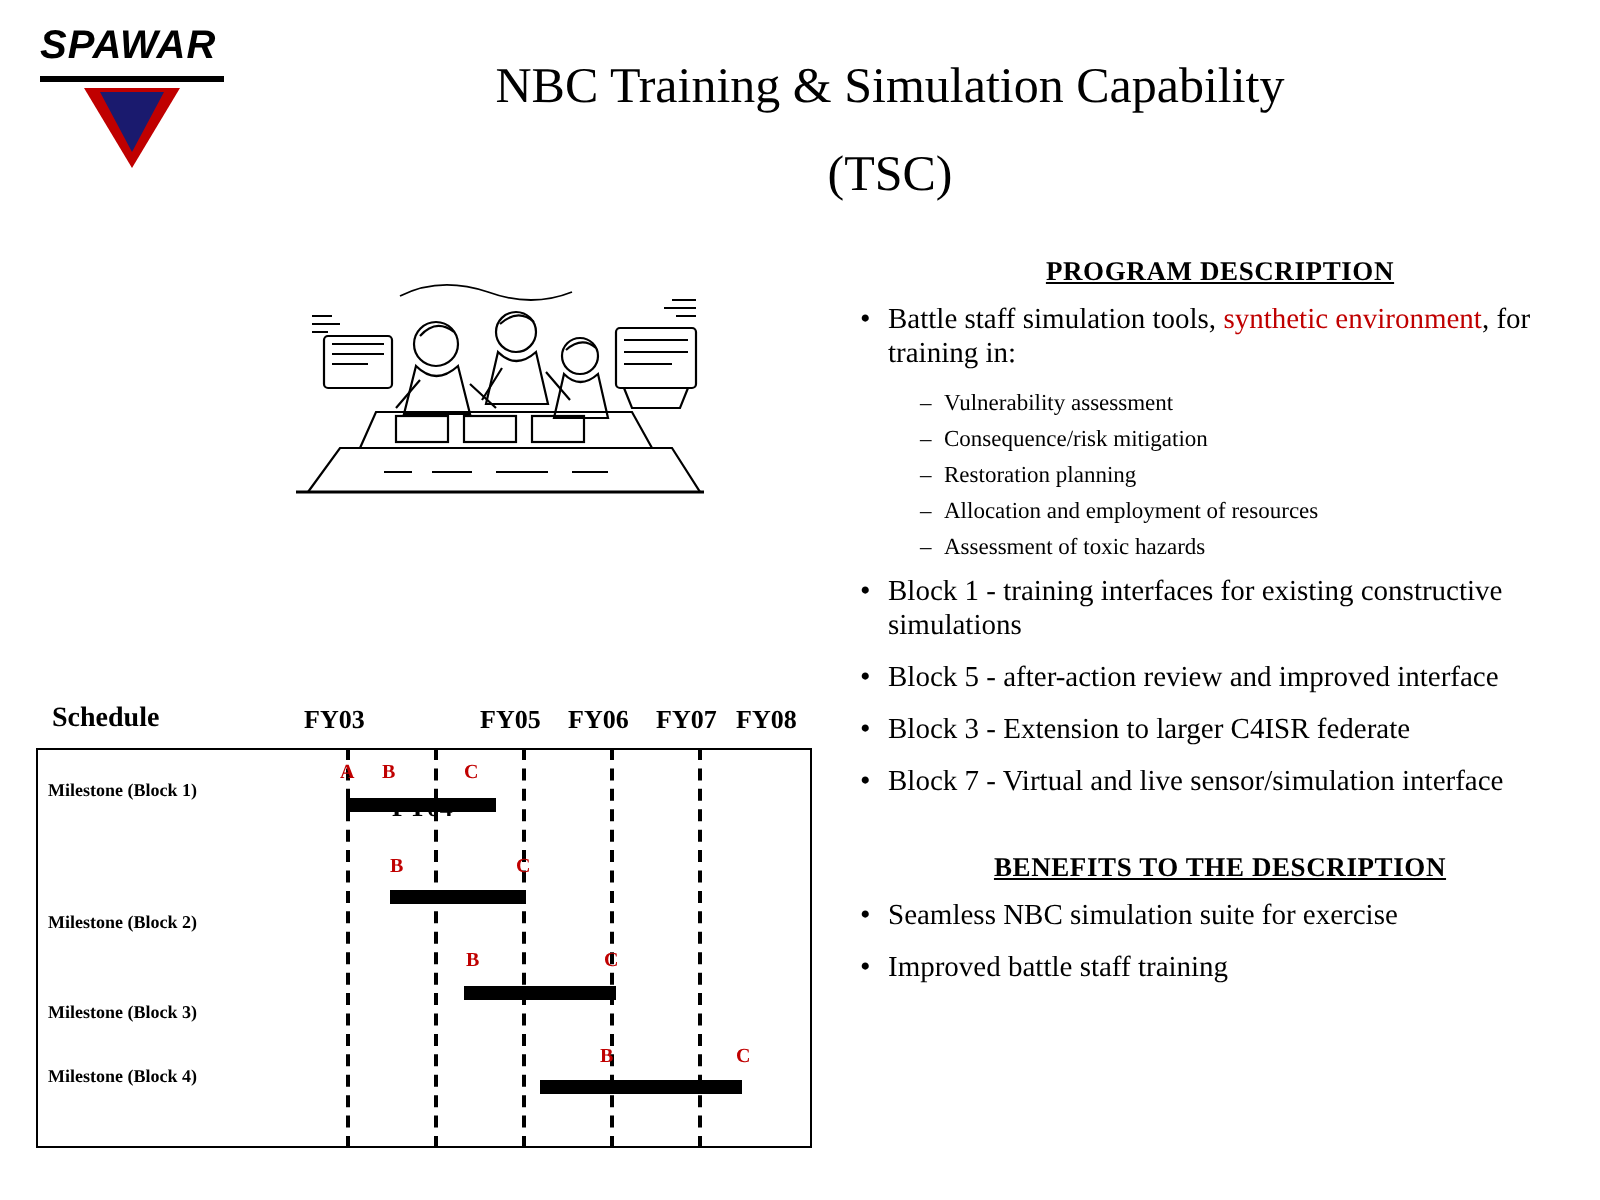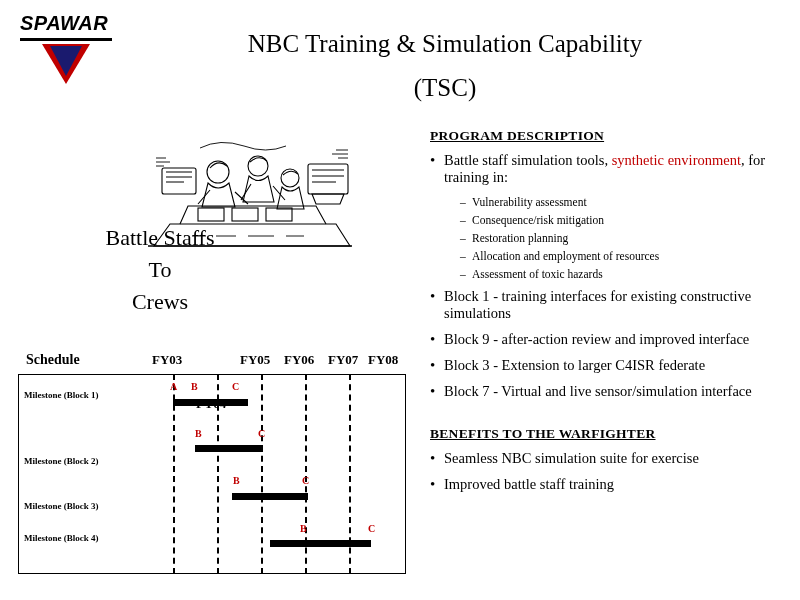--- a/index.html
+++ b/index.html
@@ -105,21 +105,21 @@
     position: absolute;
     left: 430px;
     top: 128px;
     width: 360px;
   }
   .section-head {
     font-family: "Liberation Serif", serif;
     font-weight: bold;
     font-size: 13.5px;
     text-decoration: underline;
-    text-align: left;
+    text-align: center;
     color: #000000;
     margin: 0 0 8px 0;
     letter-spacing: 0.3px;
   }
   .bullet-row {
     display: flex;
     align-items: flex-start;
     margin: 0 0 9px 0;
   }
   .bullet-dot {
@@ -266,25 +266,20 @@
         <path d="M142 59 q8 8 17 0 l5 22 l-27 0 Z"></path>
 
         <path d="M16 30 l10 0 M16 34 l14 0 M16 38 l8 0" stroke-width="0.9"></path>
         <path d="M196 22 l12 0 M192 26 l16 0 M198 30 l10 0" stroke-width="0.9"></path>
         <path d="M60 20 q20 -10 44 -2 q22 8 42 0" stroke-width="0.9"></path>
         <path d="M52 108 l14 0 M76 108 l20 0 M108 108 l26 0 M146 108 l18 0" stroke-width="0.9"></path>
       </g>
     </svg>
   </div>
 
-  <div class="caption">
-    <div>Battle Staffs</div>
-    <div>To</div>
-    <div>Crews</div>
-  </div>
 
   <div class="right-col">
 
     <div class="section-head">PROGRAM DESCRIPTION</div>
 
     <div class="bullet-row">
       <div class="bullet-dot">•</div>
       <div class="bullet-text"><span>Battle staff simulation tools, </span><span class="accent">synthetic environment</span><span>, for training in:</span></div>
     </div>
 
@@ -310,33 +305,33 @@
         <div class="sub-text">Assessment of toxic hazards</div>
       </div>
     </div>
 
     <div class="bullet-row">
       <div class="bullet-dot">•</div>
       <div class="bullet-text">Block 1 - training interfaces for existing constructive simulations</div>
     </div>
     <div class="bullet-row">
       <div class="bullet-dot">•</div>
-      <div class="bullet-text">Block 9 - after-action review and improved interface</div>
+      <div class="bullet-text">Block 5 - after-action review and improved interface</div>
     </div>
     <div class="bullet-row">
       <div class="bullet-dot">•</div>
       <div class="bullet-text">Block 3 - Extension to larger C4ISR federate</div>
     </div>
     <div class="bullet-row">
       <div class="bullet-dot">•</div>
       <div class="bullet-text">Block 7 - Virtual and live sensor/simulation interface</div>
     </div>
 
     <div class="benefits-block">
-      <div class="section-head">BENEFITS TO THE WARFIGHTER</div>
+      <div class="section-head">BENEFITS TO THE DESCRIPTION</div>
       <div class="bullet-row">
         <div class="bullet-dot">•</div>
         <div class="bullet-text">Seamless NBC simulation suite for exercise</div>
       </div>
       <div class="bullet-row">
         <div class="bullet-dot">•</div>
         <div class="bullet-text">Improved battle staff training</div>
       </div>
     </div>
 

